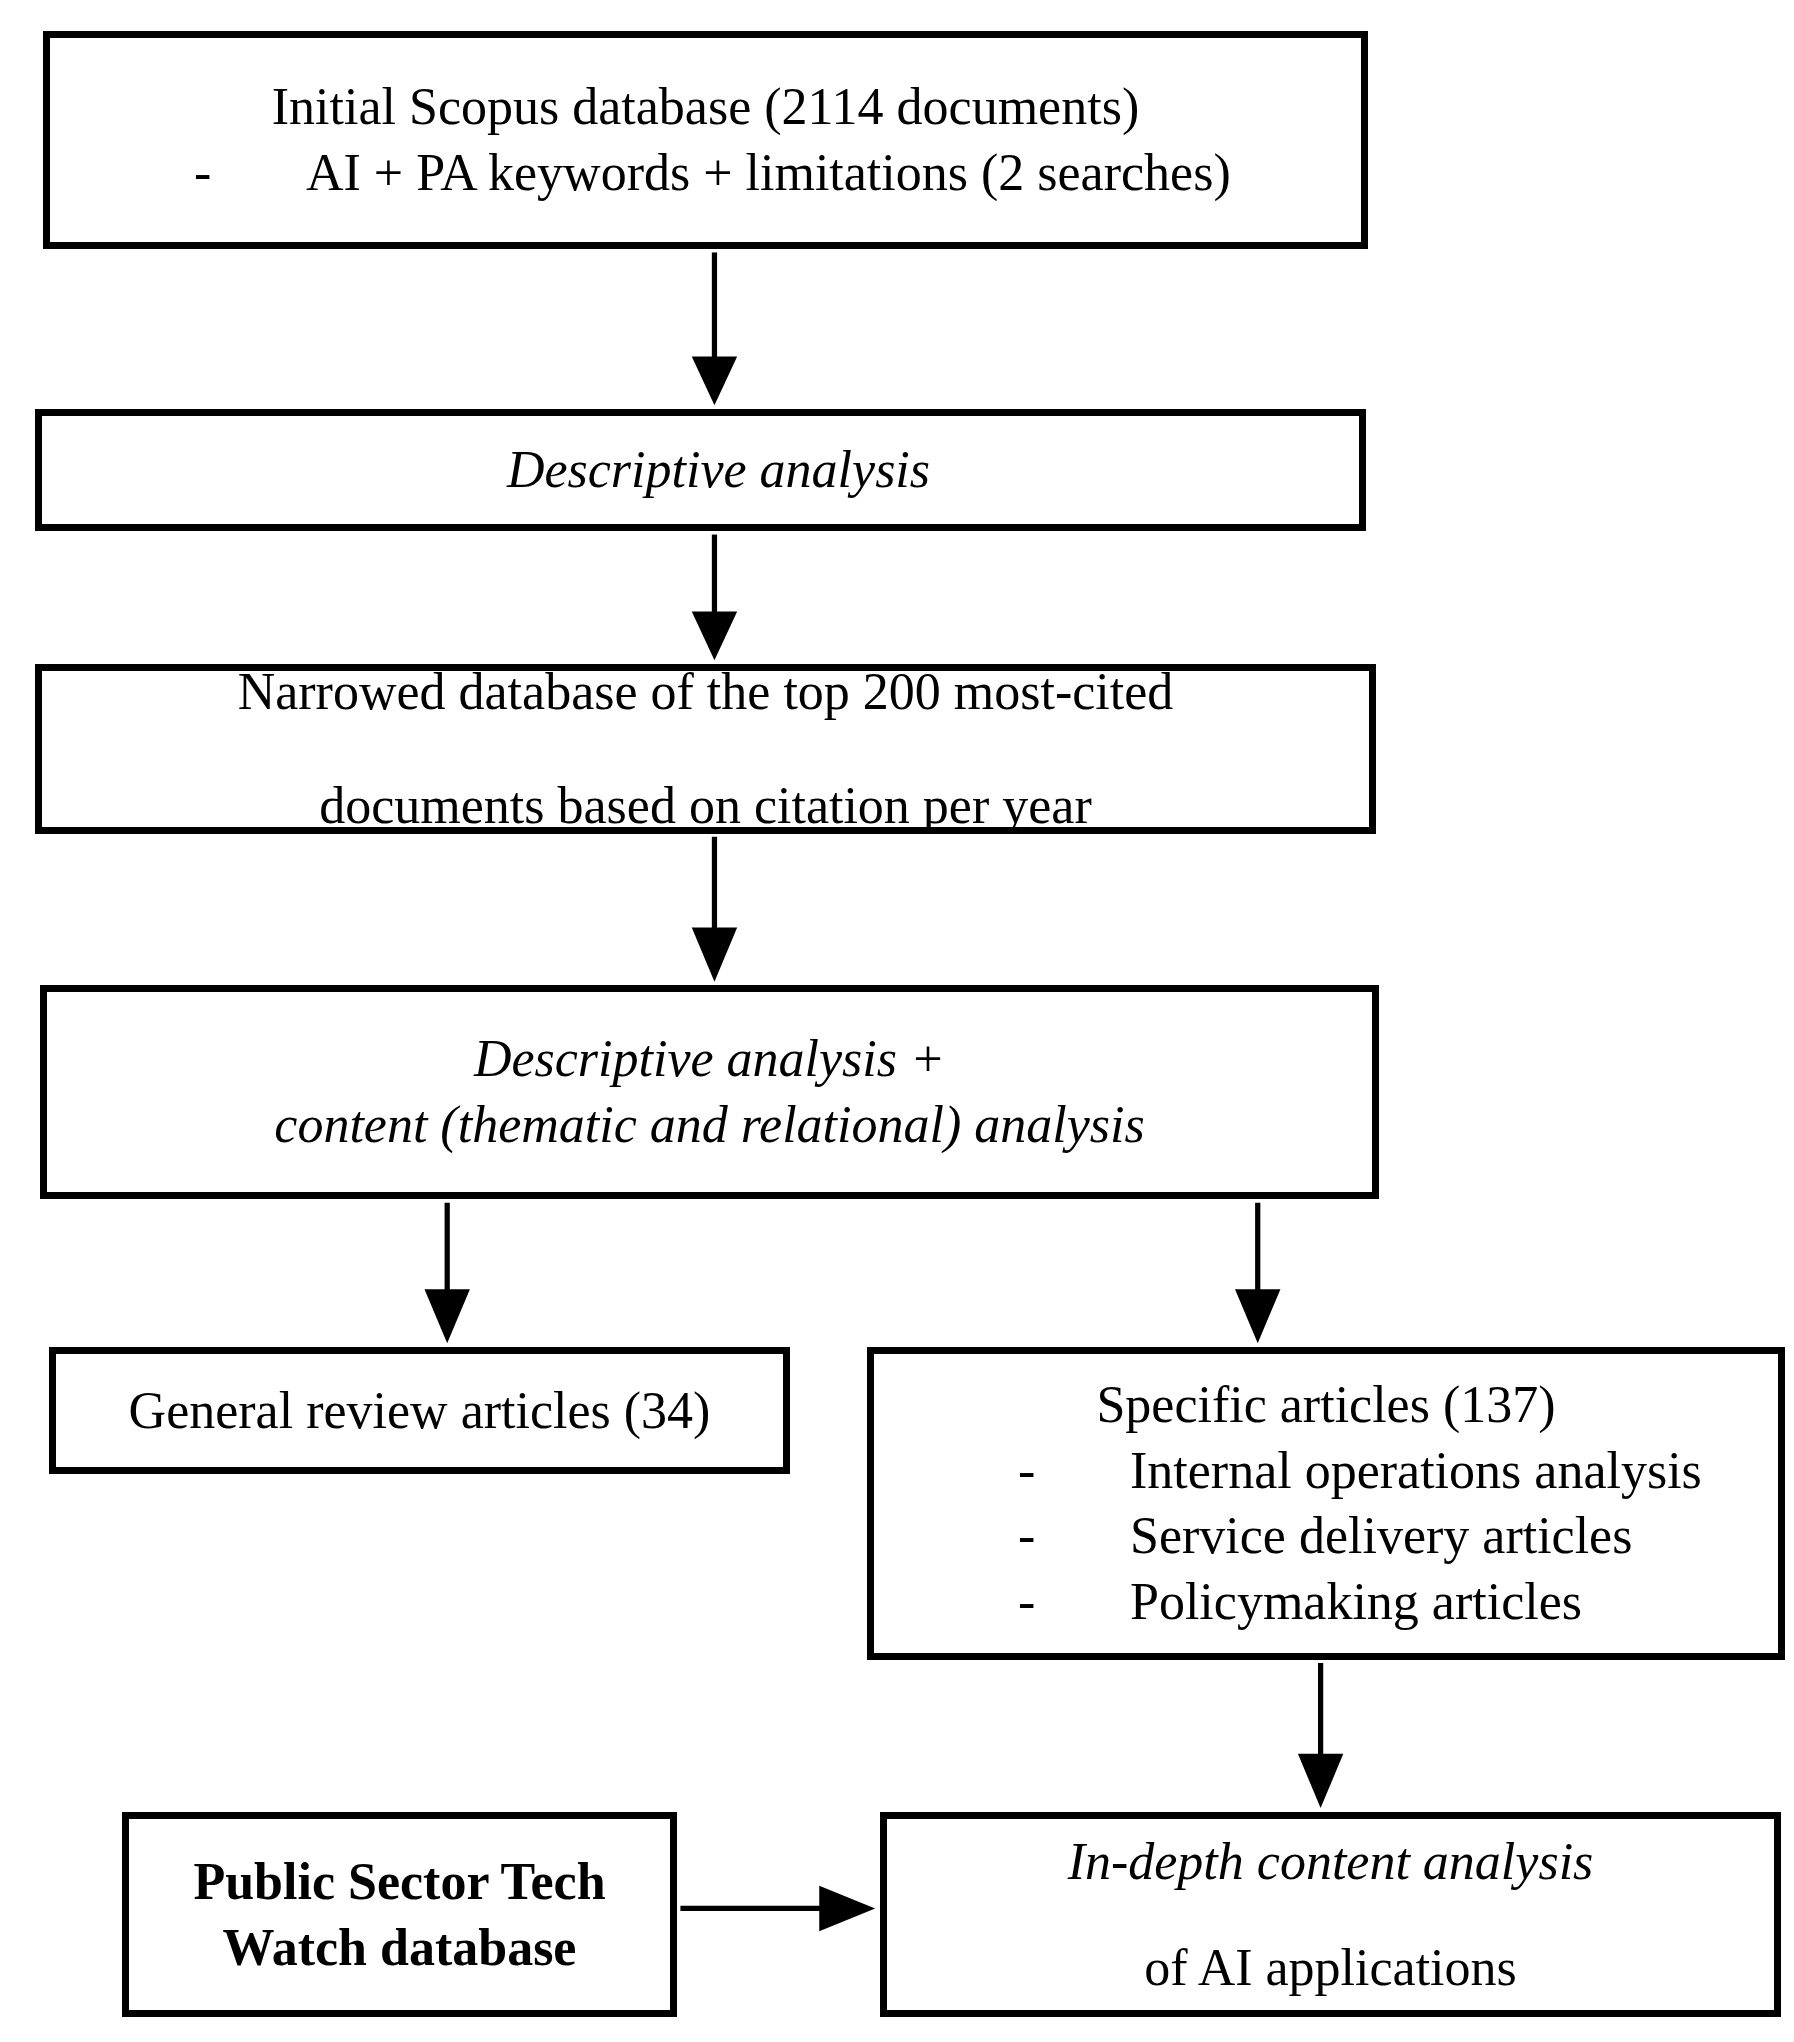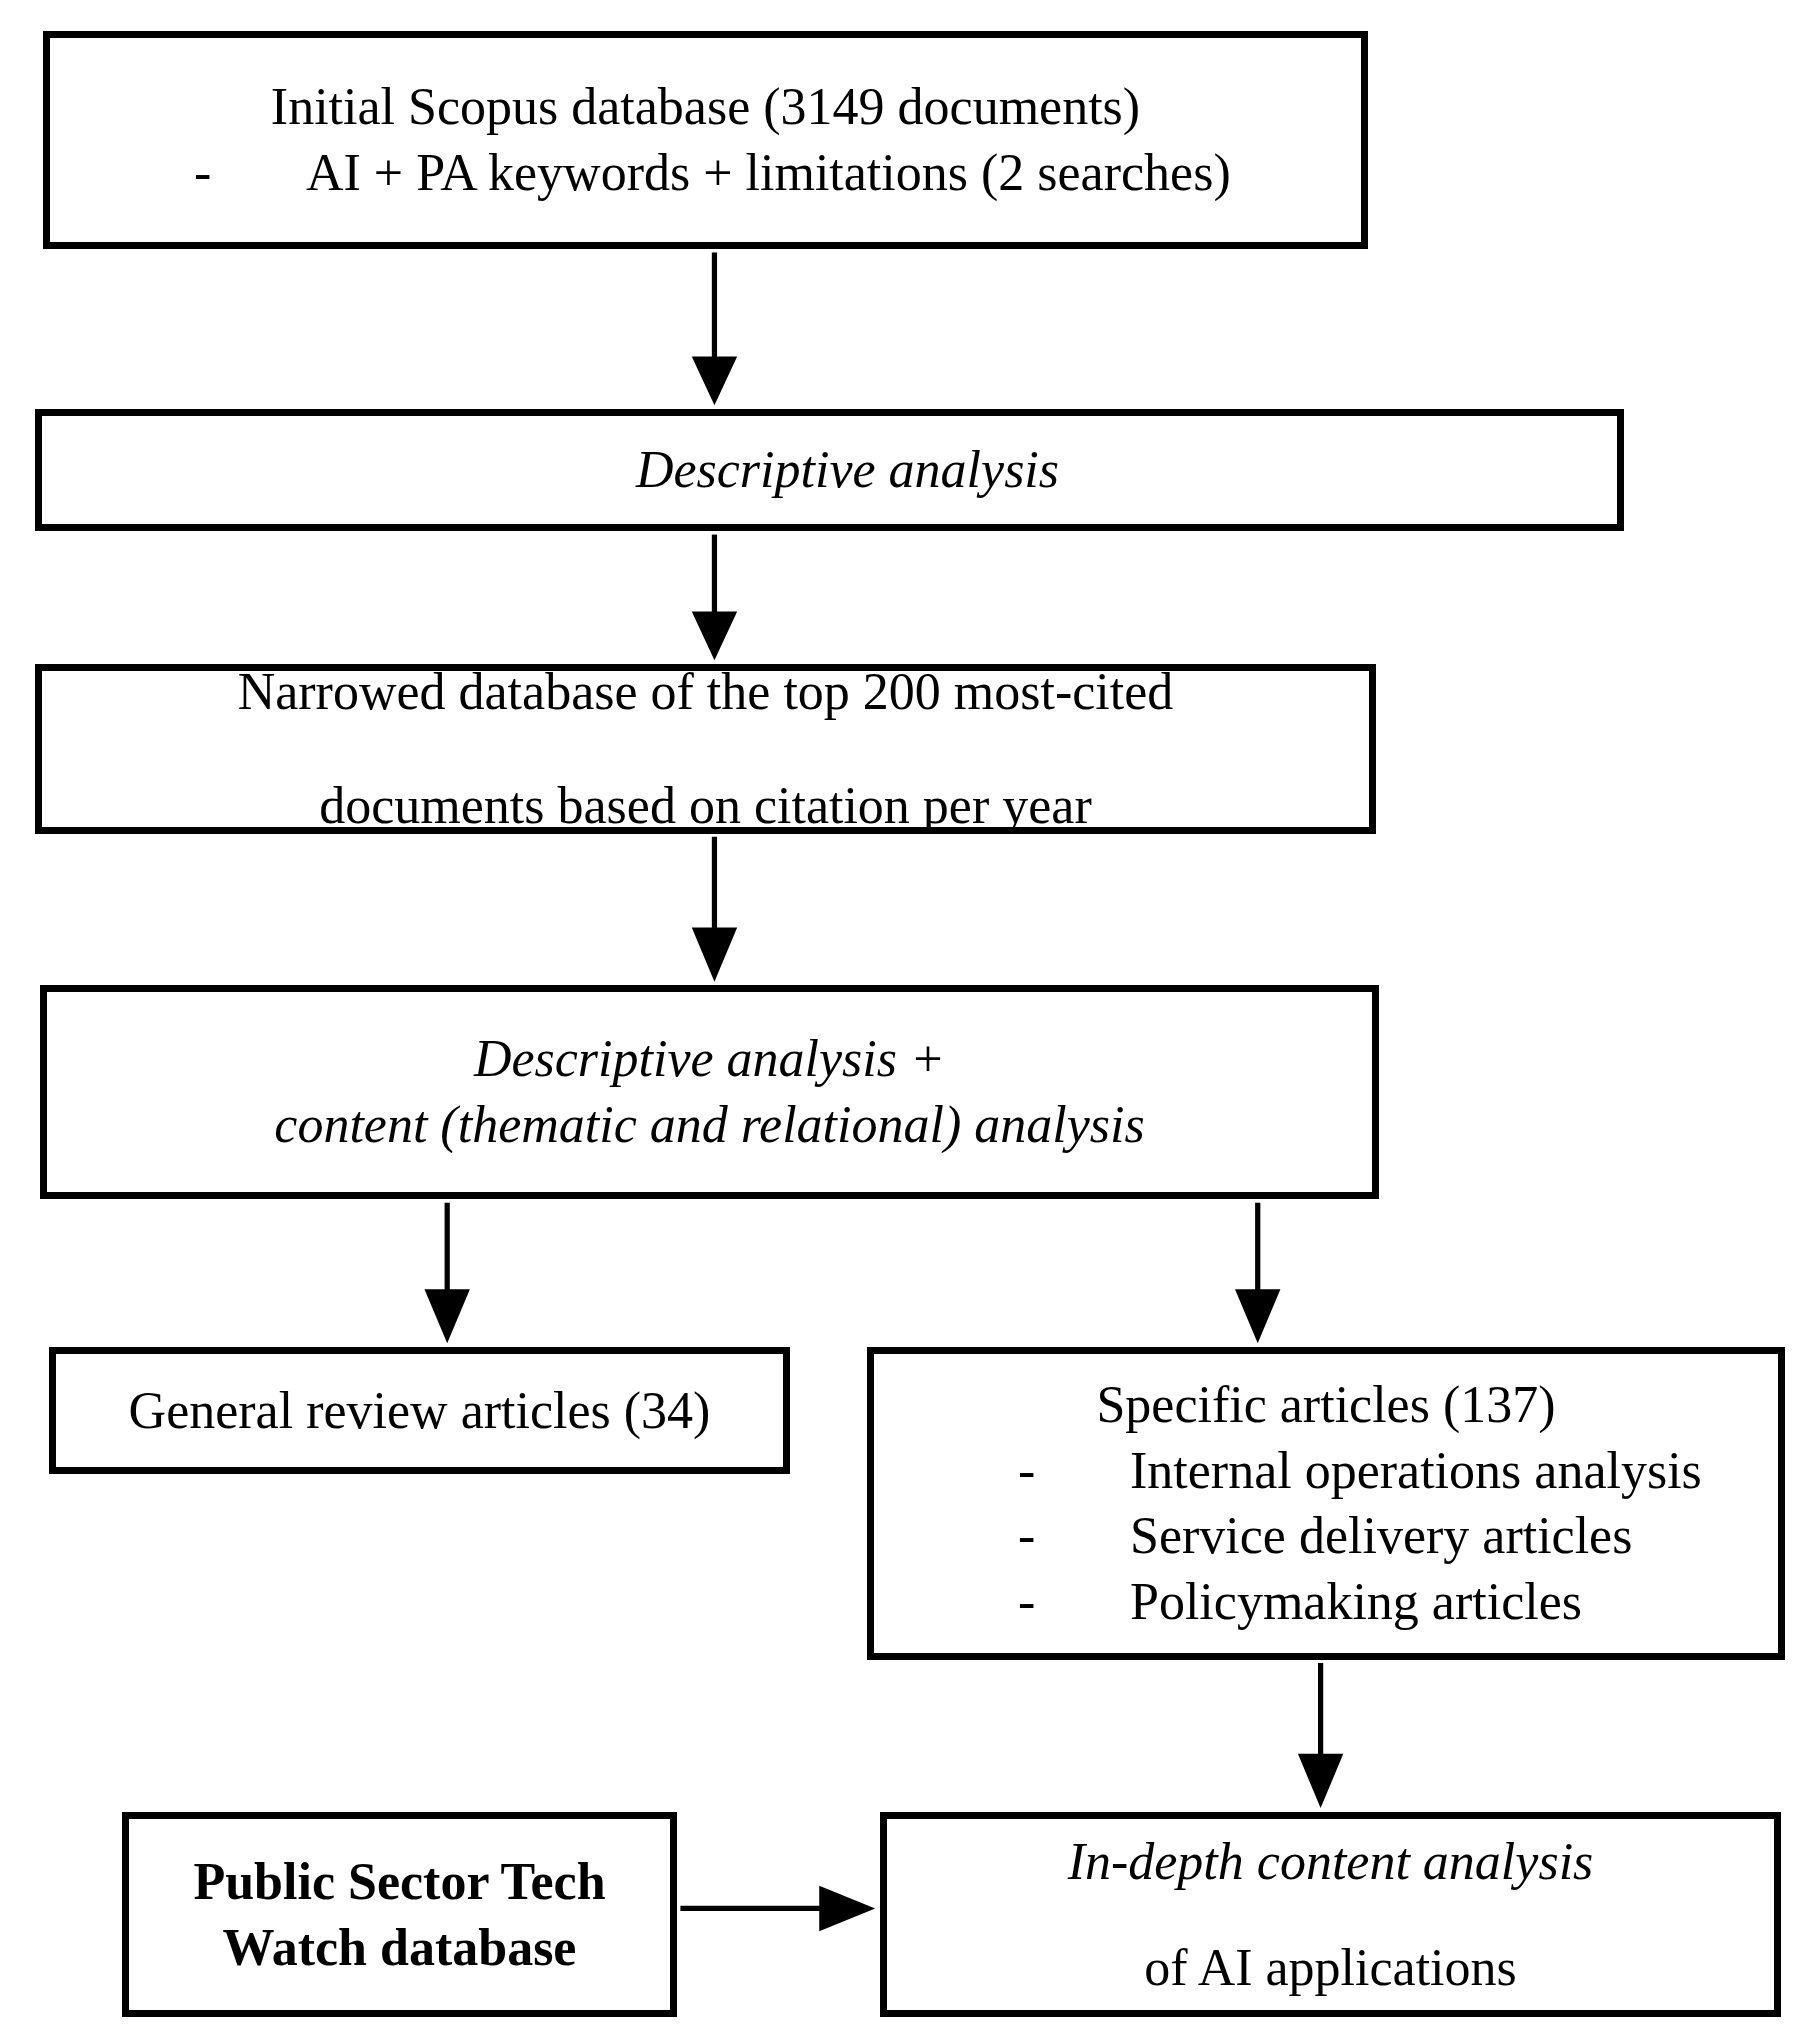--- a/index.html
+++ b/index.html
@@ -65,28 +65,28 @@
     fill: #000000;
     stroke: none;
   }
 </style>
 </head>
 <body>
 
 <div class="canvas">
 
   <div class="fbox" style="left:43px; top:31px; width:1325px; height:218px;">
-    <div class="line center">Initial Scopus database (3149 documents)</div>
+    <div class="line center">Initial Scopus database (2114 documents)</div>
     <div class="line bullet-row">
       <span class="bullet-dash">-</span>
       <span class="bullet-text">AI + PA keywords + limitations (2 searches)</span>
     </div>
   </div>
 
-  <div class="fbox" style="left:35px; top:409px; width:1589px; height:122px;padding-left:36px;">
+  <div class="fbox" style="left:35px; top:409px; width:1331px; height:122px;padding-left:36px;">
     <div class="line center italic">Descriptive analysis</div>
   </div>
 
   <div class="fbox" style="left:35px; top:664px; width:1341px; height:170px;gap:48px;">
     <div class="line center">Narrowed database of the top 200 most-cited</div>
     <div class="line center">documents based on citation per year</div>
   </div>
 
   <div class="fbox" style="left:40px; top:985px; width:1339px; height:214px;">
     <div class="line center italic">Descriptive analysis +</div>

